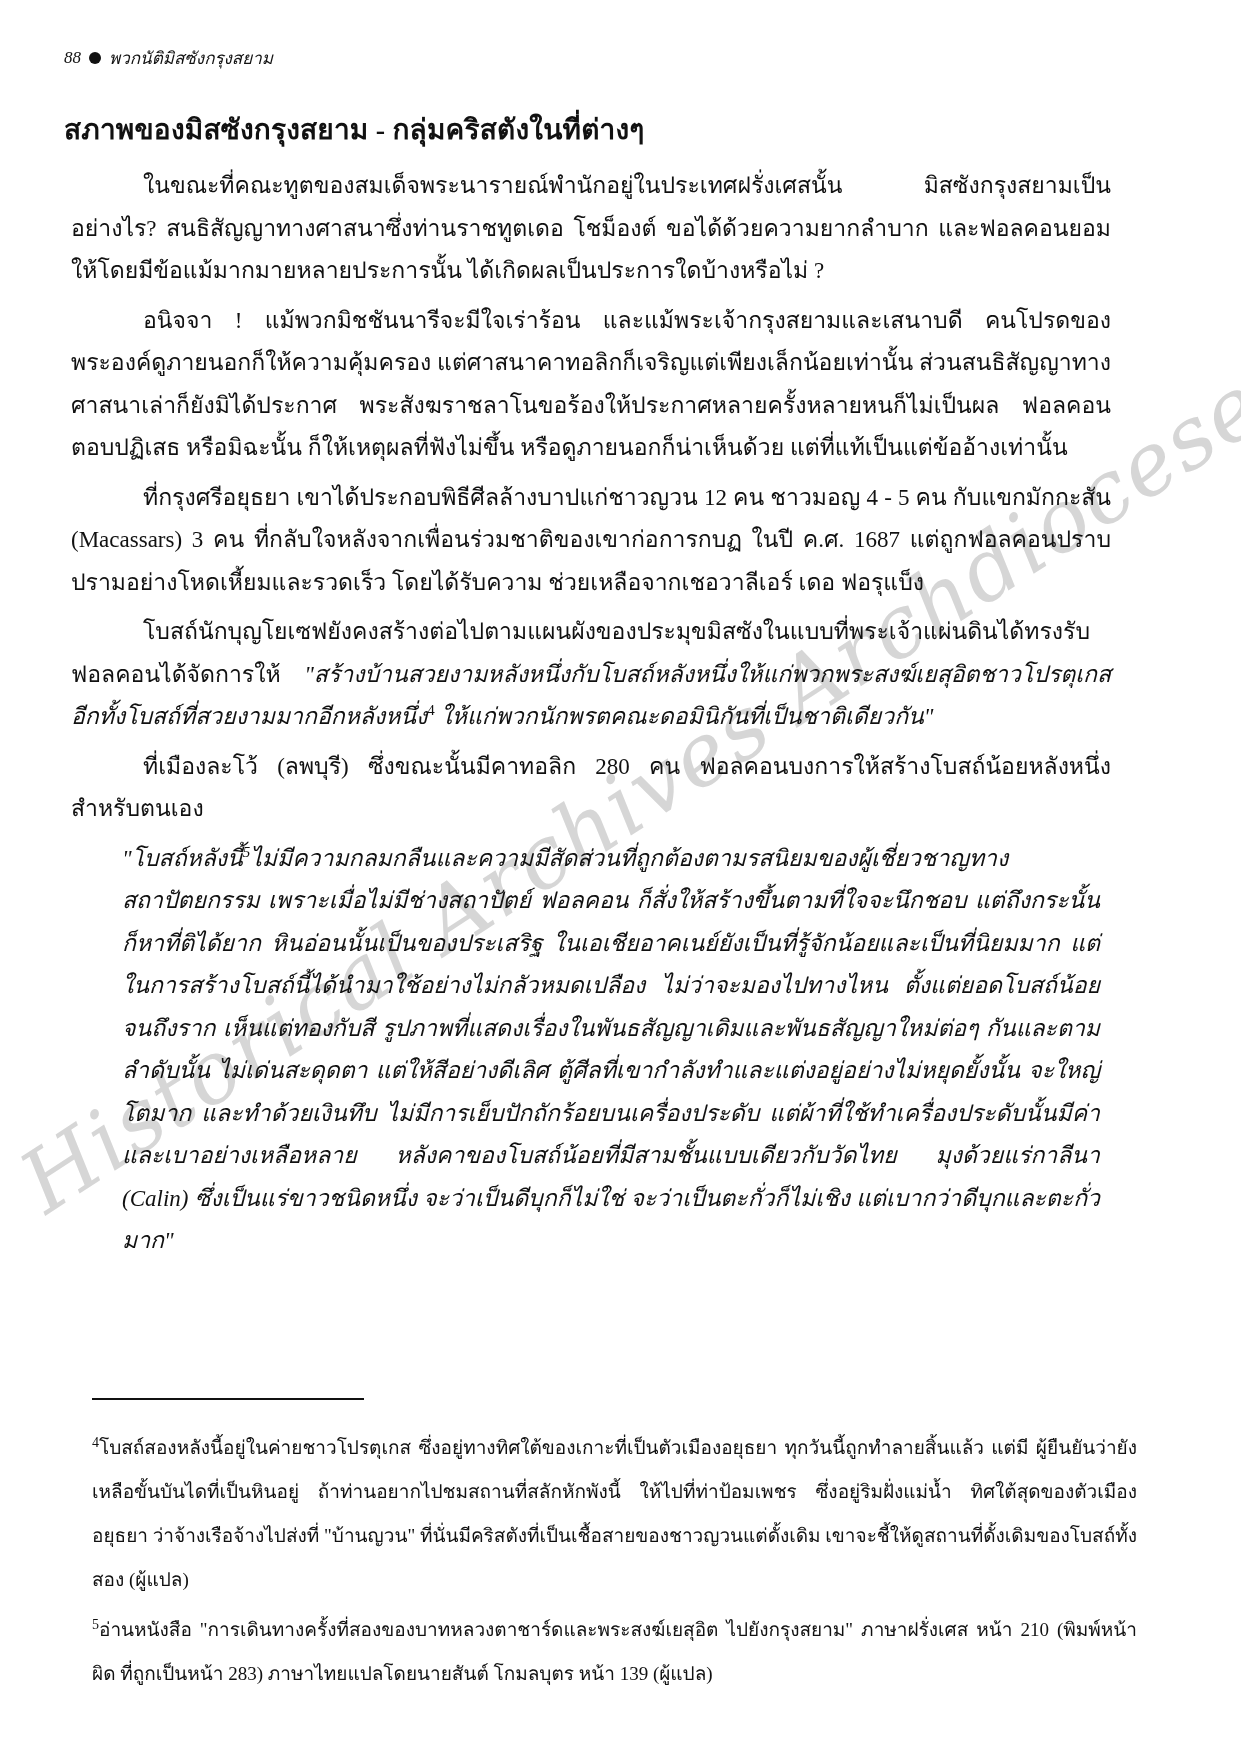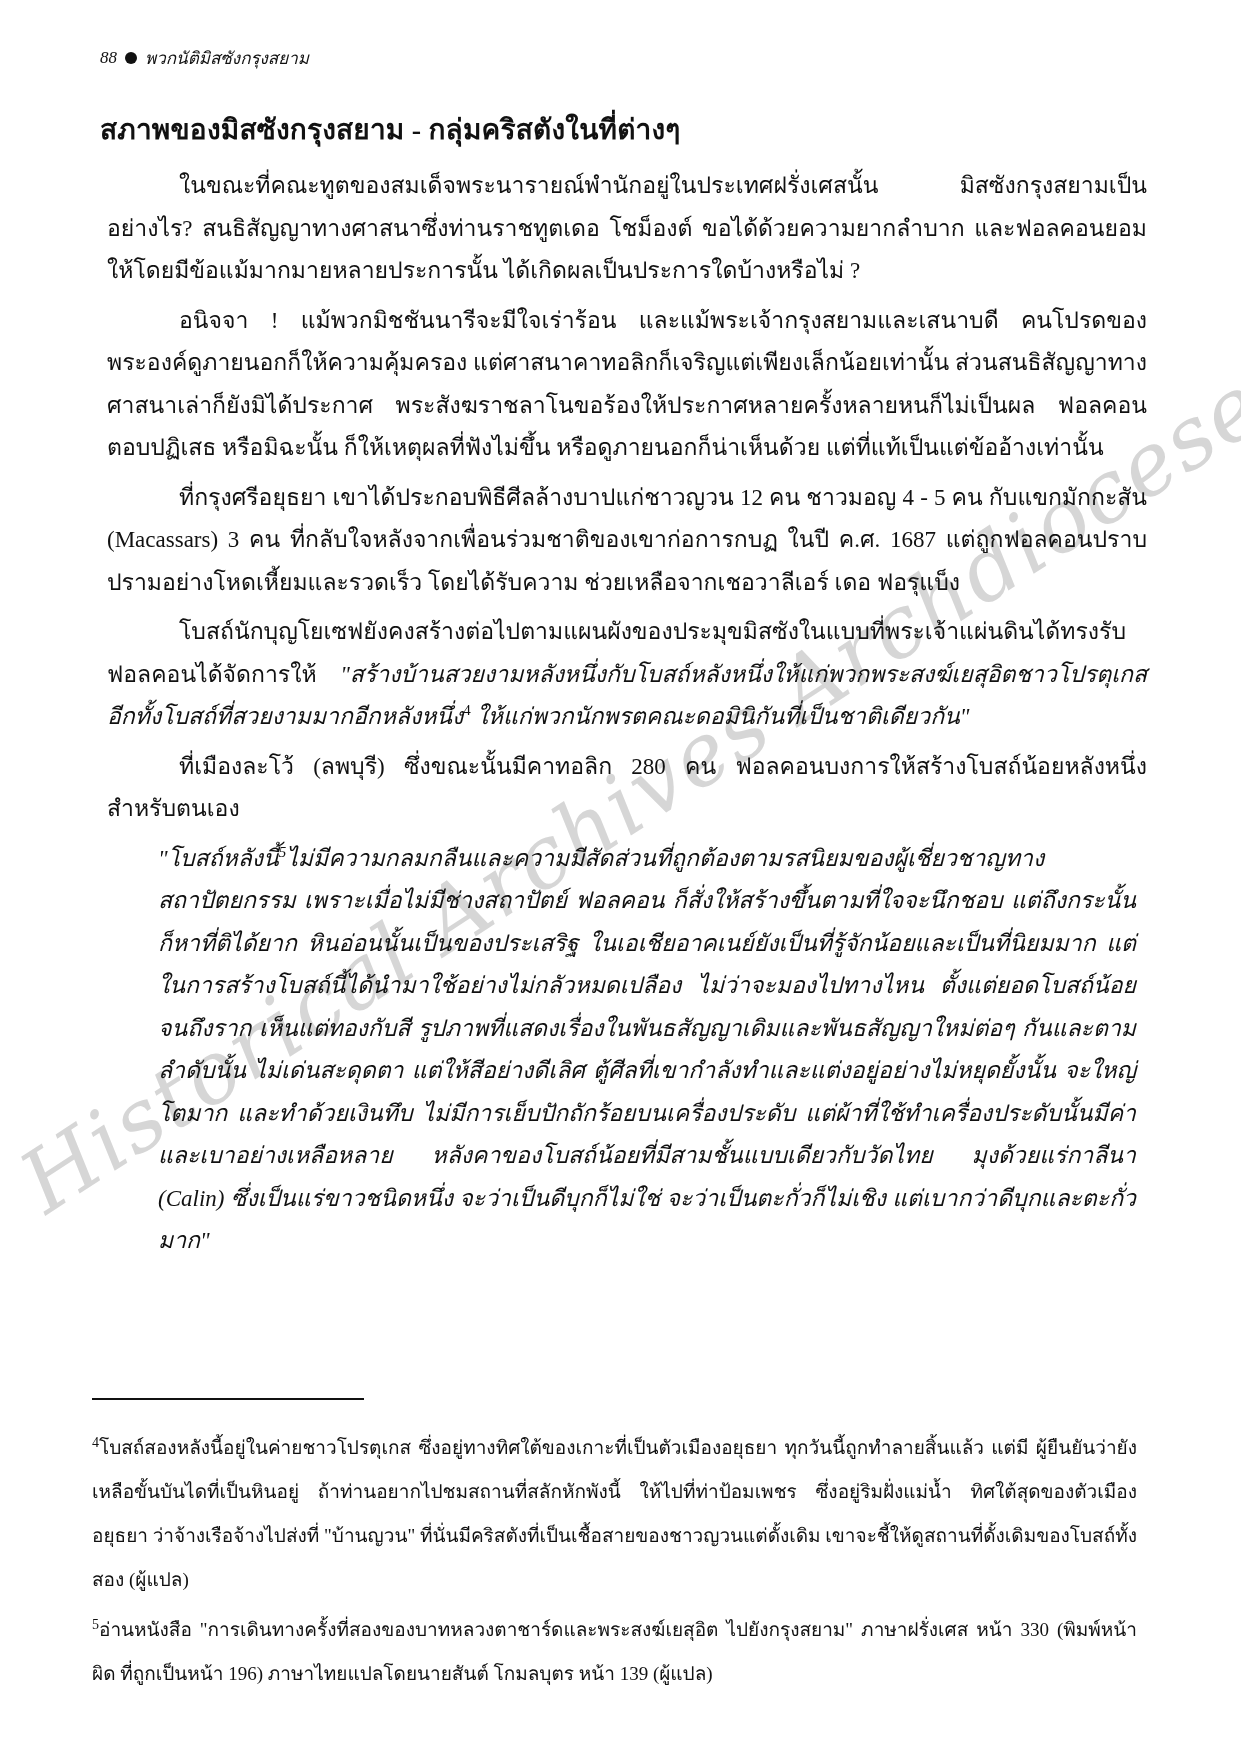--- a/index.html
+++ b/index.html
@@ -29,21 +29,21 @@
     color: #b5b5b5;
     opacity: 0.55;
     transform: rotate(-33deg);
     transform-origin: 0 50%;
     z-index: 0;
     pointer-events: none;
   }
   .content {
     position: relative;
     z-index: 1;
-    padding: 44px 100px 0 100px;
+    padding: 44px 100px 0 64px;
   }
   .running-header {
     font-style: italic;
     font-size: 17px;
     display: flex;
     align-items: center;
     gap: 8px;
     margin-bottom: 36px;
   }
   .bullet {
@@ -136,16 +136,16 @@
       <div class="quote-block"><span>"โบสถ์หลังนี้</span><sup class="fn-ref">5</sup><span>ไม่มีความกลมกลืนและความมีสัดส่วนที่ถูกต้องตามรสนิยมของผู้เชี่ยวชาญทางสถาปัตยกรรม เพราะเมื่อไม่มีช่างสถาปัตย์ ฟอลคอน ก็สั่งให้สร้างขึ้นตามที่ใจจะนึกชอบ แต่ถึงกระนั้น ก็หาที่ติได้ยาก หินอ่อนนั้นเป็นของประเสริฐ ในเอเชียอาคเนย์ยังเป็นที่รู้จักน้อยและเป็นที่นิยมมาก แต่ในการสร้างโบสถ์นี้ได้นำมาใช้อย่างไม่กลัวหมดเปลือง ไม่ว่าจะมองไปทางไหน ตั้งแต่ยอดโบสถ์น้อยจนถึงราก เห็นแต่ทองกับสี รูปภาพที่แสดงเรื่องในพันธสัญญาเดิมและพันธสัญญาใหม่ต่อๆ กันและตามลำดับนั้น ไม่เด่นสะดุดตา แต่ให้สีอย่างดีเลิศ ตู้ศีลที่เขากำลังทำและแต่งอยู่อย่างไม่หยุดยั้งนั้น จะใหญ่โตมาก และทำด้วยเงินทึบ ไม่มีการเย็บปักถักร้อยบนเครื่องประดับ แต่ผ้าที่ใช้ทำเครื่องประดับนั้นมีค่าและเบาอย่างเหลือหลาย หลังคาของโบสถ์น้อยที่มีสามชั้นแบบเดียวกับวัดไทย มุงด้วยแร่กาลีนา (Calin) ซึ่งเป็นแร่ขาวชนิดหนึ่ง จะว่าเป็นดีบุกก็ไม่ใช่ จะว่าเป็นตะกั่วก็ไม่เชิง แต่เบากว่าดีบุกและตะกั่วมาก"</span></div>
 
     </div>
   </div>
 
   <div class="footnote-area">
     <hr class="footnote-rule">
 
     <p class="footnote"><sup class="fn-ref">4</sup><span>โบสถ์สองหลังนี้อยู่ในค่ายชาวโปรตุเกส ซึ่งอยู่ทางทิศใต้ของเกาะที่เป็นตัวเมืองอยุธยา ทุกวันนี้ถูกทำลายสิ้นแล้ว แต่มี ผู้ยืนยันว่ายังเหลือขั้นบันไดที่เป็นหินอยู่ ถ้าท่านอยากไปชมสถานที่สลักหักพังนี้ ให้ไปที่ท่าป้อมเพชร ซึ่งอยู่ริมฝั่งแม่น้ำ ทิศใต้สุดของตัวเมืองอยุธยา ว่าจ้างเรือจ้างไปส่งที่ "บ้านญวน" ที่นั่นมีคริสตังที่เป็นเชื้อสายของชาวญวนแต่ดั้งเดิม เขาจะชี้ให้ดูสถานที่ดั้งเดิมของโบสถ์ทั้งสอง (ผู้แปล)</span></p>
 
-    <p class="footnote"><sup class="fn-ref">5</sup><span>อ่านหนังสือ "การเดินทางครั้งที่สองของบาทหลวงตาชาร์ดและพระสงฆ์เยสุอิต ไปยังกรุงสยาม" ภาษาฝรั่งเศส หน้า 330 (พิมพ์หน้าผิด ที่ถูกเป็นหน้า 196) ภาษาไทยแปลโดยนายสันต์ โกมลบุตร หน้า 139 (ผู้แปล)</span></p>
+    <p class="footnote"><sup class="fn-ref">5</sup><span>อ่านหนังสือ "การเดินทางครั้งที่สองของบาทหลวงตาชาร์ดและพระสงฆ์เยสุอิต ไปยังกรุงสยาม" ภาษาฝรั่งเศส หน้า 210 (พิมพ์หน้าผิด ที่ถูกเป็นหน้า 283) ภาษาไทยแปลโดยนายสันต์ โกมลบุตร หน้า 139 (ผู้แปล)</span></p>
   </div>
 
 </div>
 
 </body></html>

